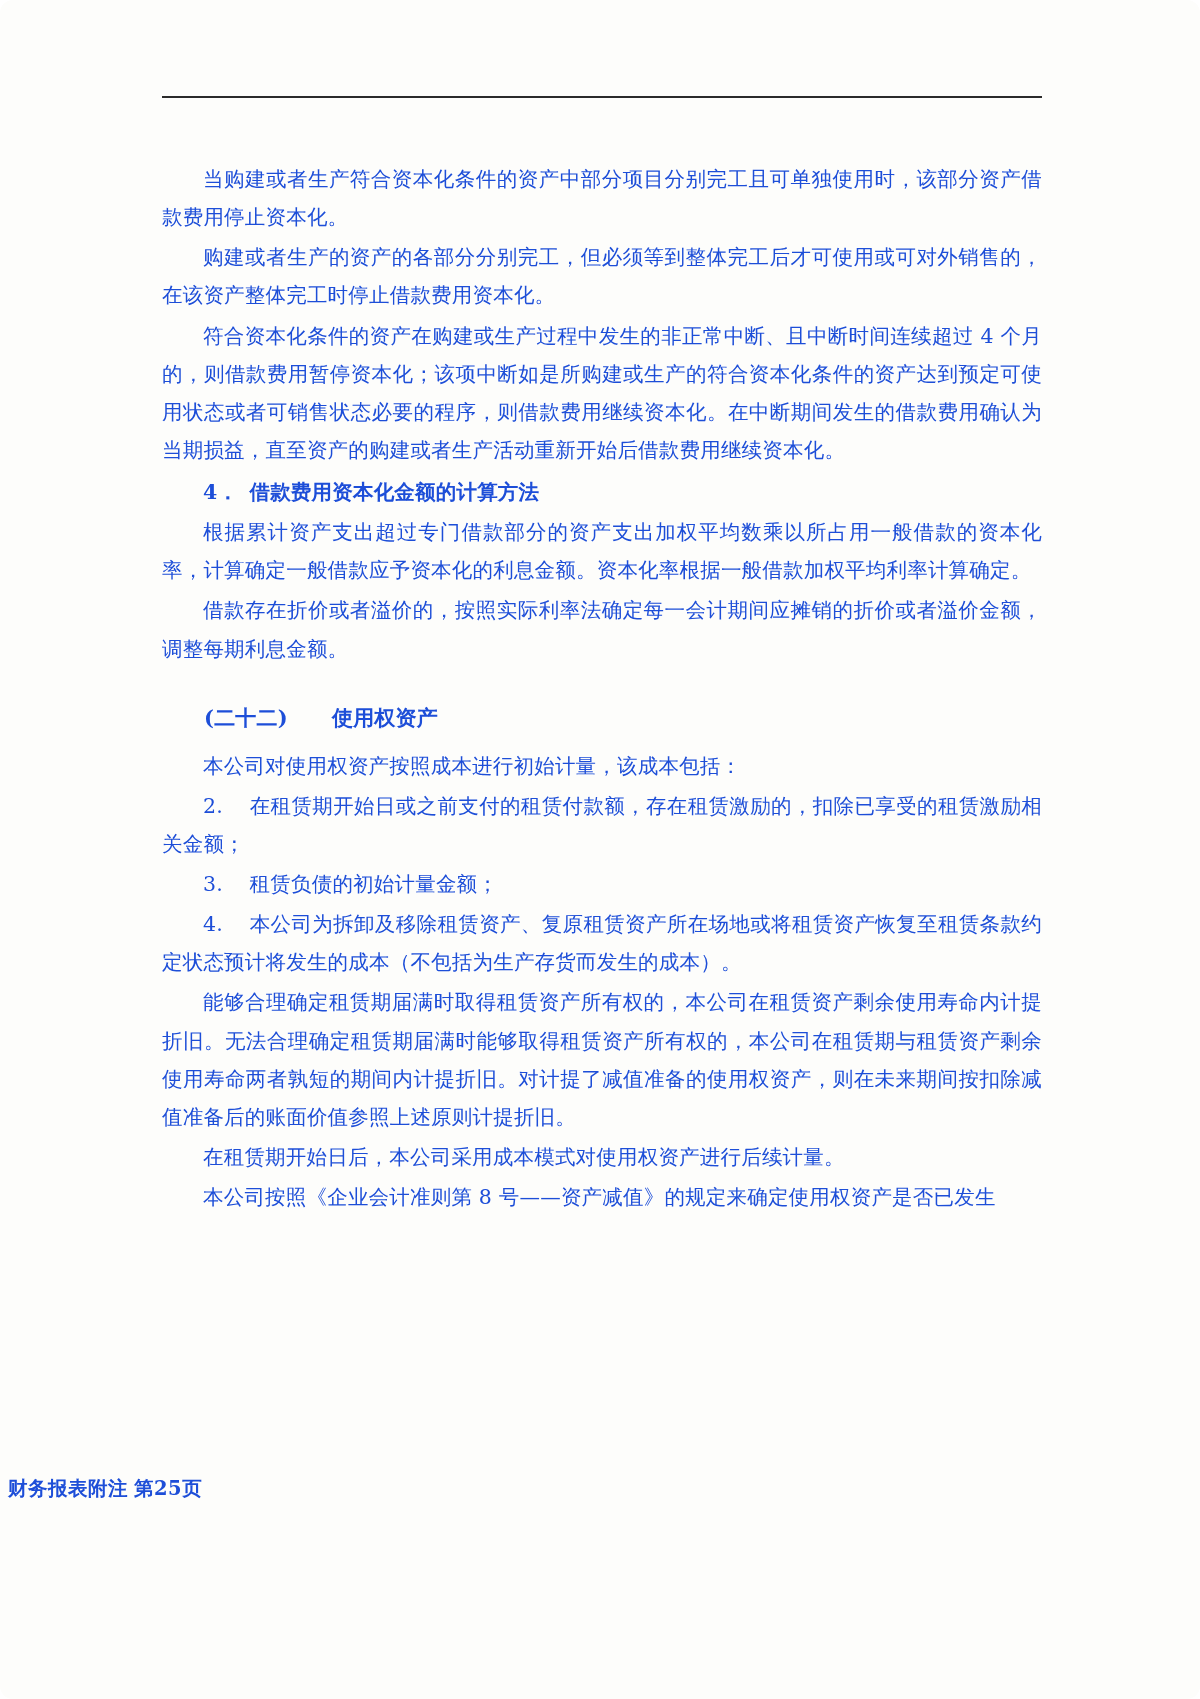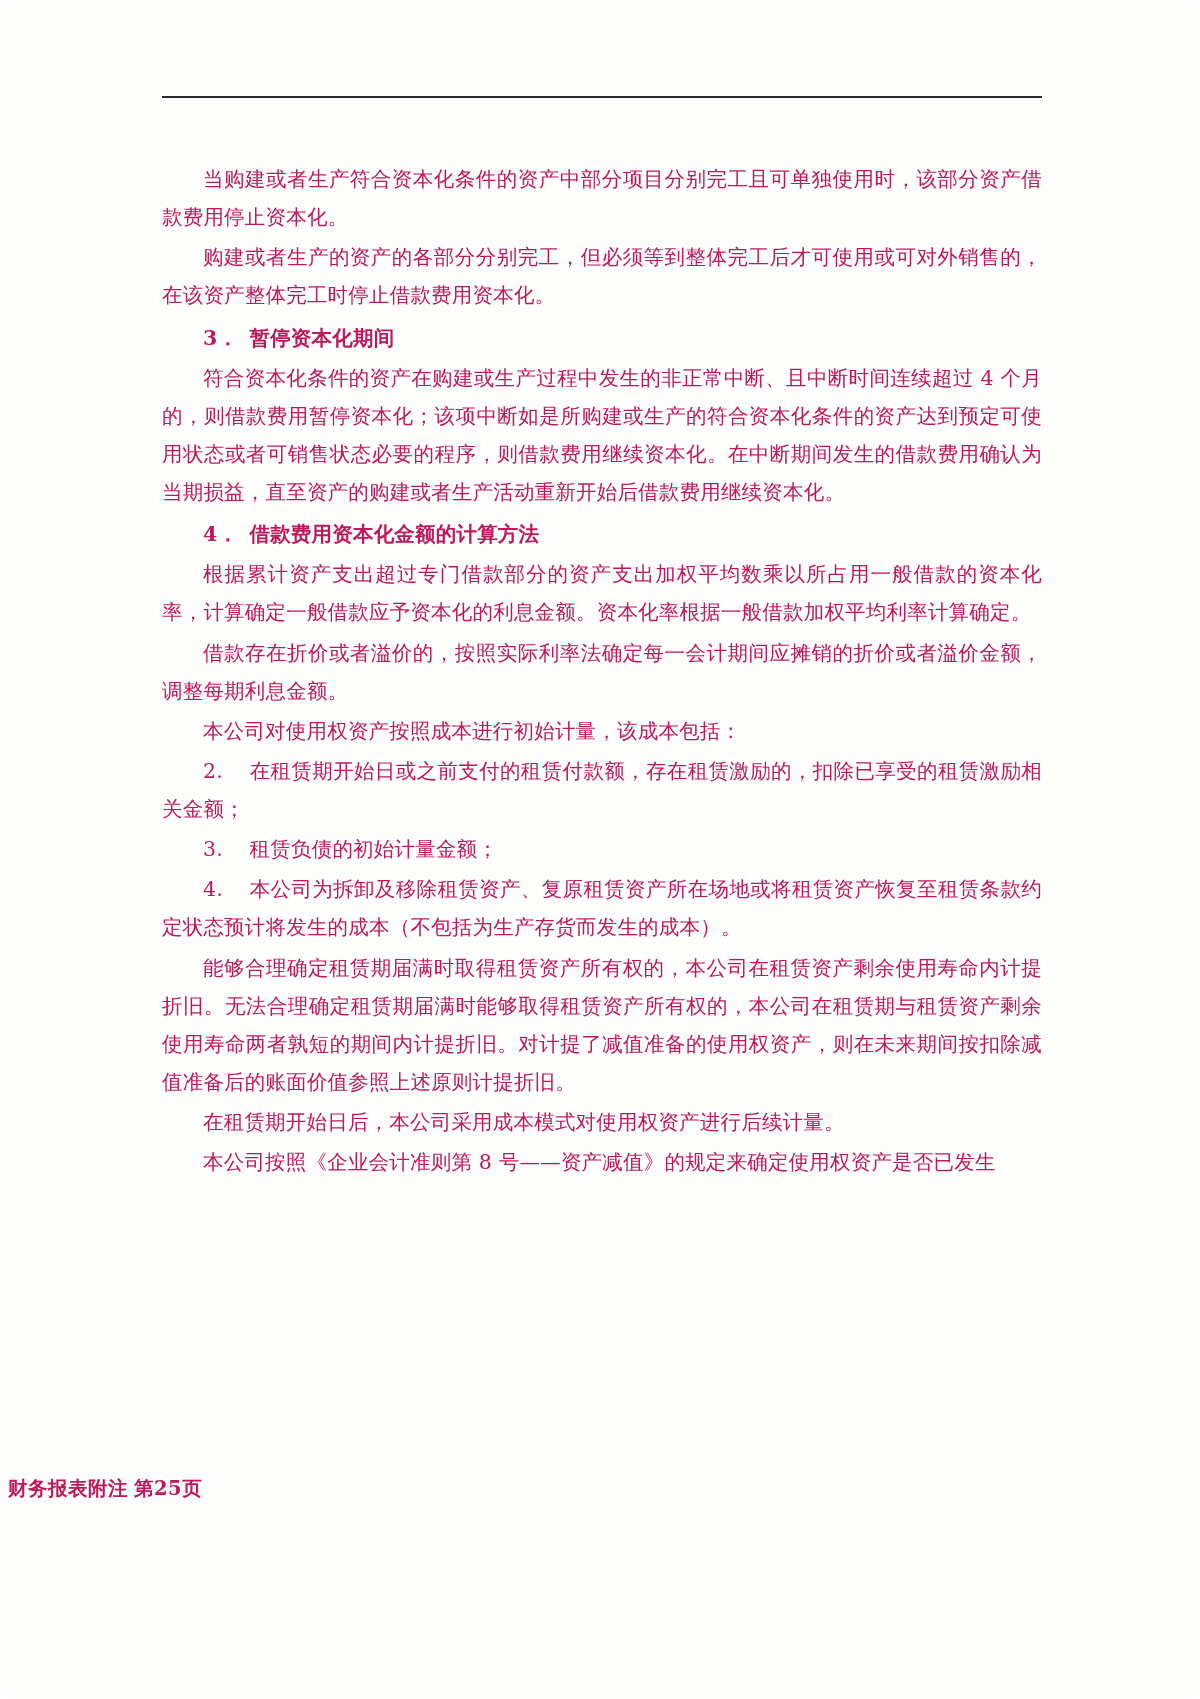--- a/index.html
+++ b/index.html
@@ -7,21 +7,21 @@
     padding: 0;
     background: #ffffff;
   }
   .page {
     position: relative;
     width: 1200px;
     height: 1699px;
     margin: 0 auto;
     background: #fdfdfb;
     font-family: "DejaVu Serif", "Liberation Serif", serif;
-    color: #be185d;
+    color: #1d4ed8;
     box-sizing: border-box;
     border-radius: 13px;
   }
   .content {
     position: absolute;
     left: 162px;
     top: 96px;
     width: 880px;
   }
   .top-rule {
@@ -84,33 +84,33 @@
 
 <div class="page">
 
   <div class="content">
 
     <hr class="top-rule">
 
     <p class="indent">当购建或者生产符合资本化条件的资产中部分项目分别完工且可单独使用时，该部分资产借款费用停止资本化。</p>
     <p class="indent">购建或者生产的资产的各部分分别完工，但必须等到整体完工后才可使用或可对外销售的，在该资产整体完工时停止借款费用资本化。</p>
 
-    <p class="heading">
-      <span class="num">3．</span><span>暂停资本化期间</span>
-    </p>
 
     <p class="indent">符合资本化条件的资产在购建或生产过程中发生的非正常中断、且中断时间连续超过 4 个月的，则借款费用暂停资本化；该项中断如是所购建或生产的符合资本化条件的资产达到预定可使用状态或者可销售状态必要的程序，则借款费用继续资本化。在中断期间发生的借款费用确认为当期损益，直至资产的购建或者生产活动重新开始后借款费用继续资本化。</p>
 
     <p class="heading">
       <span class="num">4．</span><span>借款费用资本化金额的计算方法</span>
     </p>
 
     <p class="indent">根据累计资产支出超过专门借款部分的资产支出加权平均数乘以所占用一般借款的资本化率，计算确定一般借款应予资本化的利息金额。资本化率根据一般借款加权平均利率计算确定。</p>
     <p class="indent">借款存在折价或者溢价的，按照实际利率法确定每一会计期间应摊销的折价或者溢价金额，调整每期利息金额。</p>
 
+    <p class="section-title">
+      <span class="sec-label">(二十二)</span><span>使用权资产</span>
+    </p>
 
     <p class="indent">本公司对使用权资产按照成本进行初始计量，该成本包括：</p>
 
     <p class="list-item">
       <span class="li-num">2.</span><span>在租赁期开始日或之前支付的租赁付款额，存在租赁激励的，扣除已享受的租赁激励相关金额；</span>
     </p>
     <p class="list-item">
       <span class="li-num">3.</span><span>租赁负债的初始计量金额；</span>
     </p>
     <p class="list-item">

